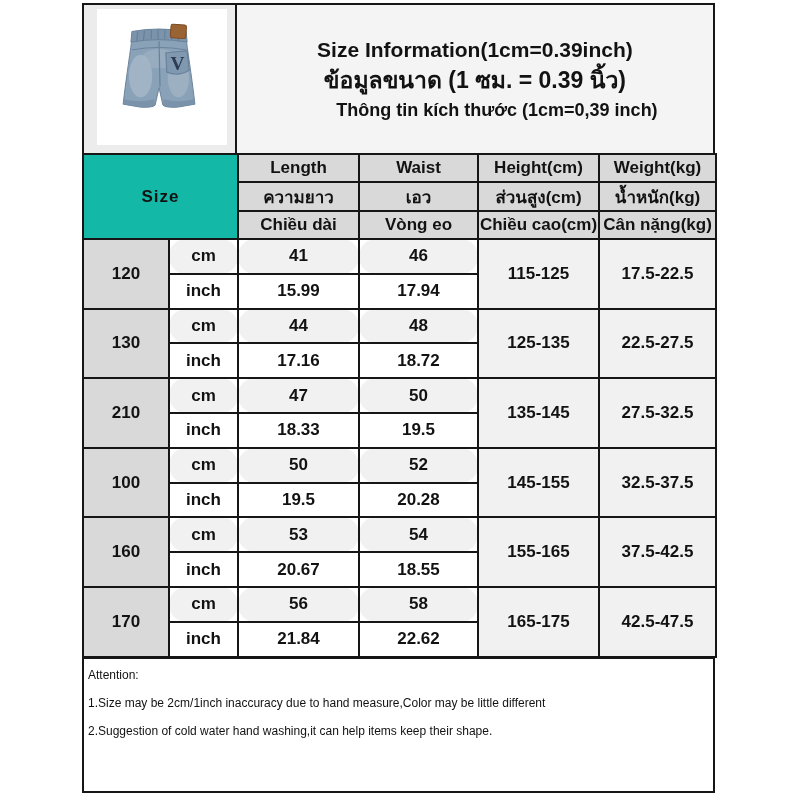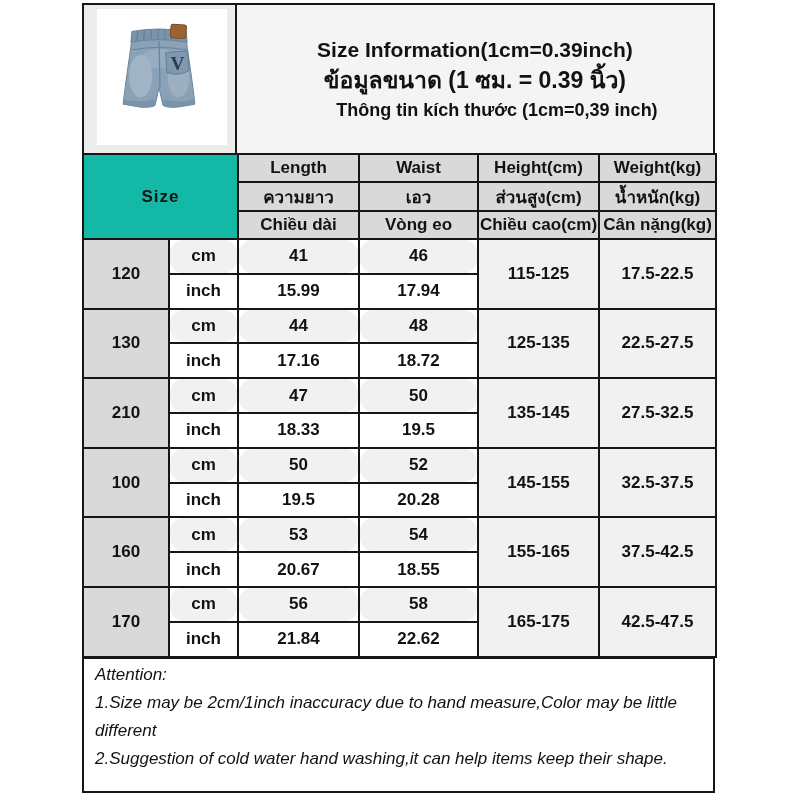--- a/index.html
+++ b/index.html
@@ -45,21 +45,21 @@
   td.size-head { background:#14b8a6; font-size:32px; letter-spacing:1px; }
   td.hd  { background:#d9d9d9; }
   td.size-cell { background:#d9d9d9; }
   td.cm-bg  { background:#f1f1f1;border-radius:17px; }
   td.inch-bg { background:#ffffff; }
   td.merged { background:#f1f1f1; }
 
   
   .attention {
     width:633px; height:136px; border:2px solid #161616; background:#ffffff;
-    margin-top:-1px; padding:2px 11px; font-size:17px; line-height:28px;font-style:italic;
+    margin-top:-1px; padding:2px 4px; font-size:12px; line-height:28px;
   }
 </style>
 </head>
 <body>
 
 <div class="page">
   <div class="content">
 
     <div class="top-section">
       <div class="photo-cell">

